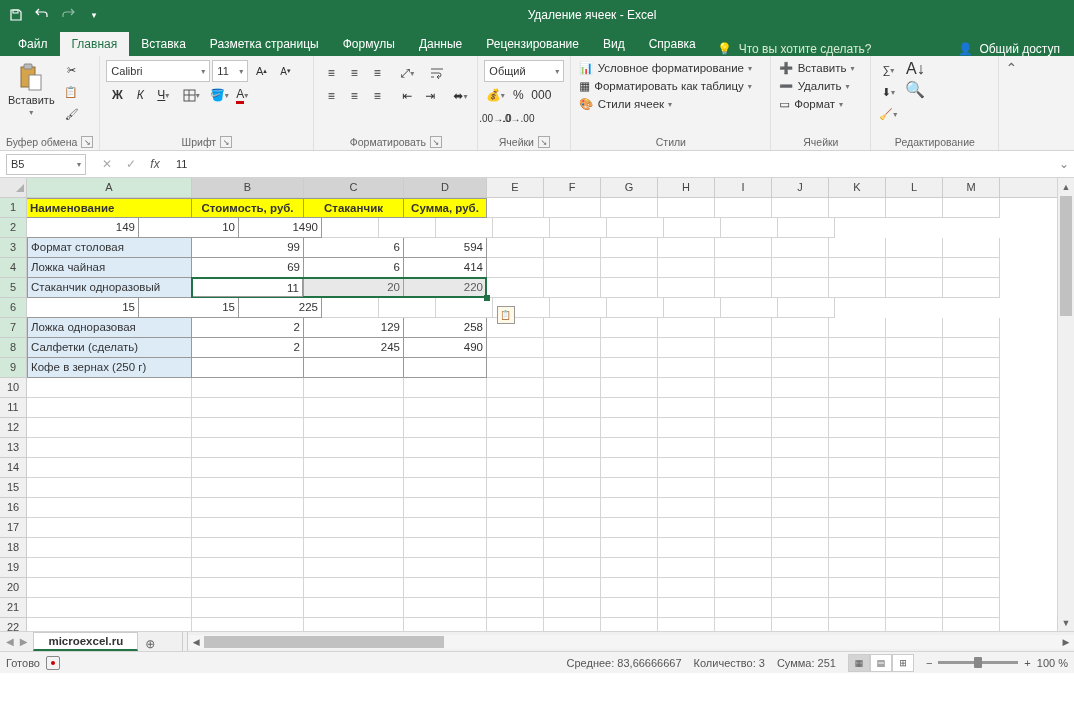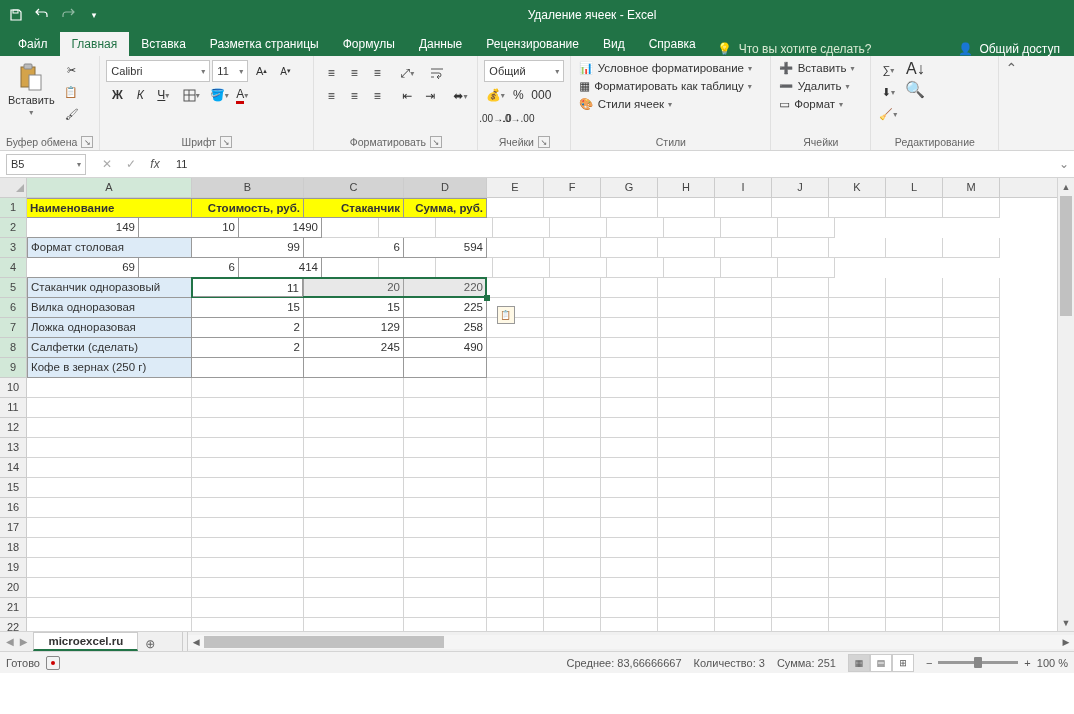--- a/index.html
+++ b/index.html
@@ -64,21 +64,21 @@
 .row-headers { display: flex; flex-direction: column; }
 .row-h { width: 27px; height: 20px; background: #f0f0f0; border-right: 1px solid #ccc; border-bottom: 1px solid #ccc; text-align: center; font-size: 11px; line-height: 19px; color: #444; cursor: pointer; }
 .row-h.sel { background: #d3d3d3; }
 .row-h.hl { background: #d2e8d8; }
 .cells { position: relative; }
 .row { display: flex; height: 20px; }
 .cell { border-right: 1px solid #d4d4d4; border-bottom: 1px solid #d4d4d4; padding: 0 3px; font-size: 11.5px; line-height: 19px; white-space: nowrap; overflow: hidden; }
 .cell.header-cell { background: #ffff00; font-weight: bold; border-right: 1px solid #999; border-bottom: 1px solid #999; border-top: 1px solid #999; }
 .cell.dataA { background: #ddebf7; border: 1px solid #999; border-top: none; }
 .cell.num { text-align: right; border-right: 1px solid #999; border-bottom: 1px solid #999; }
-.cell.ar { text-align: right; }
+.cell.ar { text-align: center; }
 .selection-box { position: absolute; border: 2px solid #217346; pointer-events: none; }
 .active-cell-box { position: absolute; background: #fff; border-right: 1px solid #999; border-bottom: 1px solid #999; pointer-events: none; font-size: 11.5px; text-align: right; padding-right: 3px; line-height: 18px; }
 .sel-fill { position: absolute; background: rgba(180,180,180,0.3); pointer-events: none; }
 .fill-handle { position: absolute; width: 6px; height: 6px; background: #217346; pointer-events: none; }
 .paste-opt { position: absolute; width: 18px; height: 18px; border: 1px solid #999; background: #fff9e6; display: flex; align-items: center; justify-content: center; font-size: 9px; cursor: pointer; }
 .vscroll { width: 17px; background: #f0f0f0; border-left: 1px solid #d4d4d4; position: relative; }
 .vscroll-arrow { height: 17px; display: flex; align-items: center; justify-content: center; font-size: 9px; color: #666; cursor: pointer; }
 .vscroll-thumb { position: absolute; left: 2px; right: 2px; background: #c1c1c1; border-radius: 0; }
 
 
@@ -464,20 +464,21 @@
             <div class="cell" style="width: 57px;"></div>
             <div class="cell" style="width: 57px;"></div>
             <div class="cell" style="width: 57px;"></div>
             <div class="cell" style="width: 57px;"></div>
             <div class="cell" style="width: 57px;"></div>
             <div class="cell" style="width: 57px;"></div>
             <div class="cell" style="width: 57px;"></div>
             <div class="cell" style="width: 57px;"></div>
           </div>
           <div class="row">
+            <div class="cell dataA" style="width: 165px;">Ложка чайная</div>
             <div class="cell num" style="width: 112px;">69</div>
             <div class="cell num" style="width: 100px;">6</div>
             <div class="cell num" style="width: 83px;">414</div>
             <div class="cell" style="width: 57px;"></div>
             <div class="cell" style="width: 57px;"></div>
             <div class="cell" style="width: 57px;"></div>
             <div class="cell" style="width: 57px;"></div>
             <div class="cell" style="width: 57px;"></div>
             <div class="cell" style="width: 57px;"></div>
             <div class="cell" style="width: 57px;"></div>
@@ -493,21 +494,20 @@
             <div class="cell" style="width: 57px;"></div>
             <div class="cell" style="width: 57px;"></div>
             <div class="cell" style="width: 57px;"></div>
             <div class="cell" style="width: 57px;"></div>
             <div class="cell" style="width: 57px;"></div>
             <div class="cell" style="width: 57px;"></div>
             <div class="cell" style="width: 57px;"></div>
             <div class="cell" style="width: 57px;"></div>
           </div>
           <div class="row">
-            <div class="cell dataA" style="width: 165px;">Вилка одноразовая</div>
             <div class="cell num" style="width: 112px;">15</div>
             <div class="cell num" style="width: 100px;">15</div>
             <div class="cell num" style="width: 83px;">225</div>
             <div class="cell" style="width: 57px;"></div>
             <div class="cell" style="width: 57px;"></div>
             <div class="cell" style="width: 57px;"></div>
             <div class="cell" style="width: 57px;"></div>
             <div class="cell" style="width: 57px;"></div>
             <div class="cell" style="width: 57px;"></div>
             <div class="cell" style="width: 57px;"></div>

